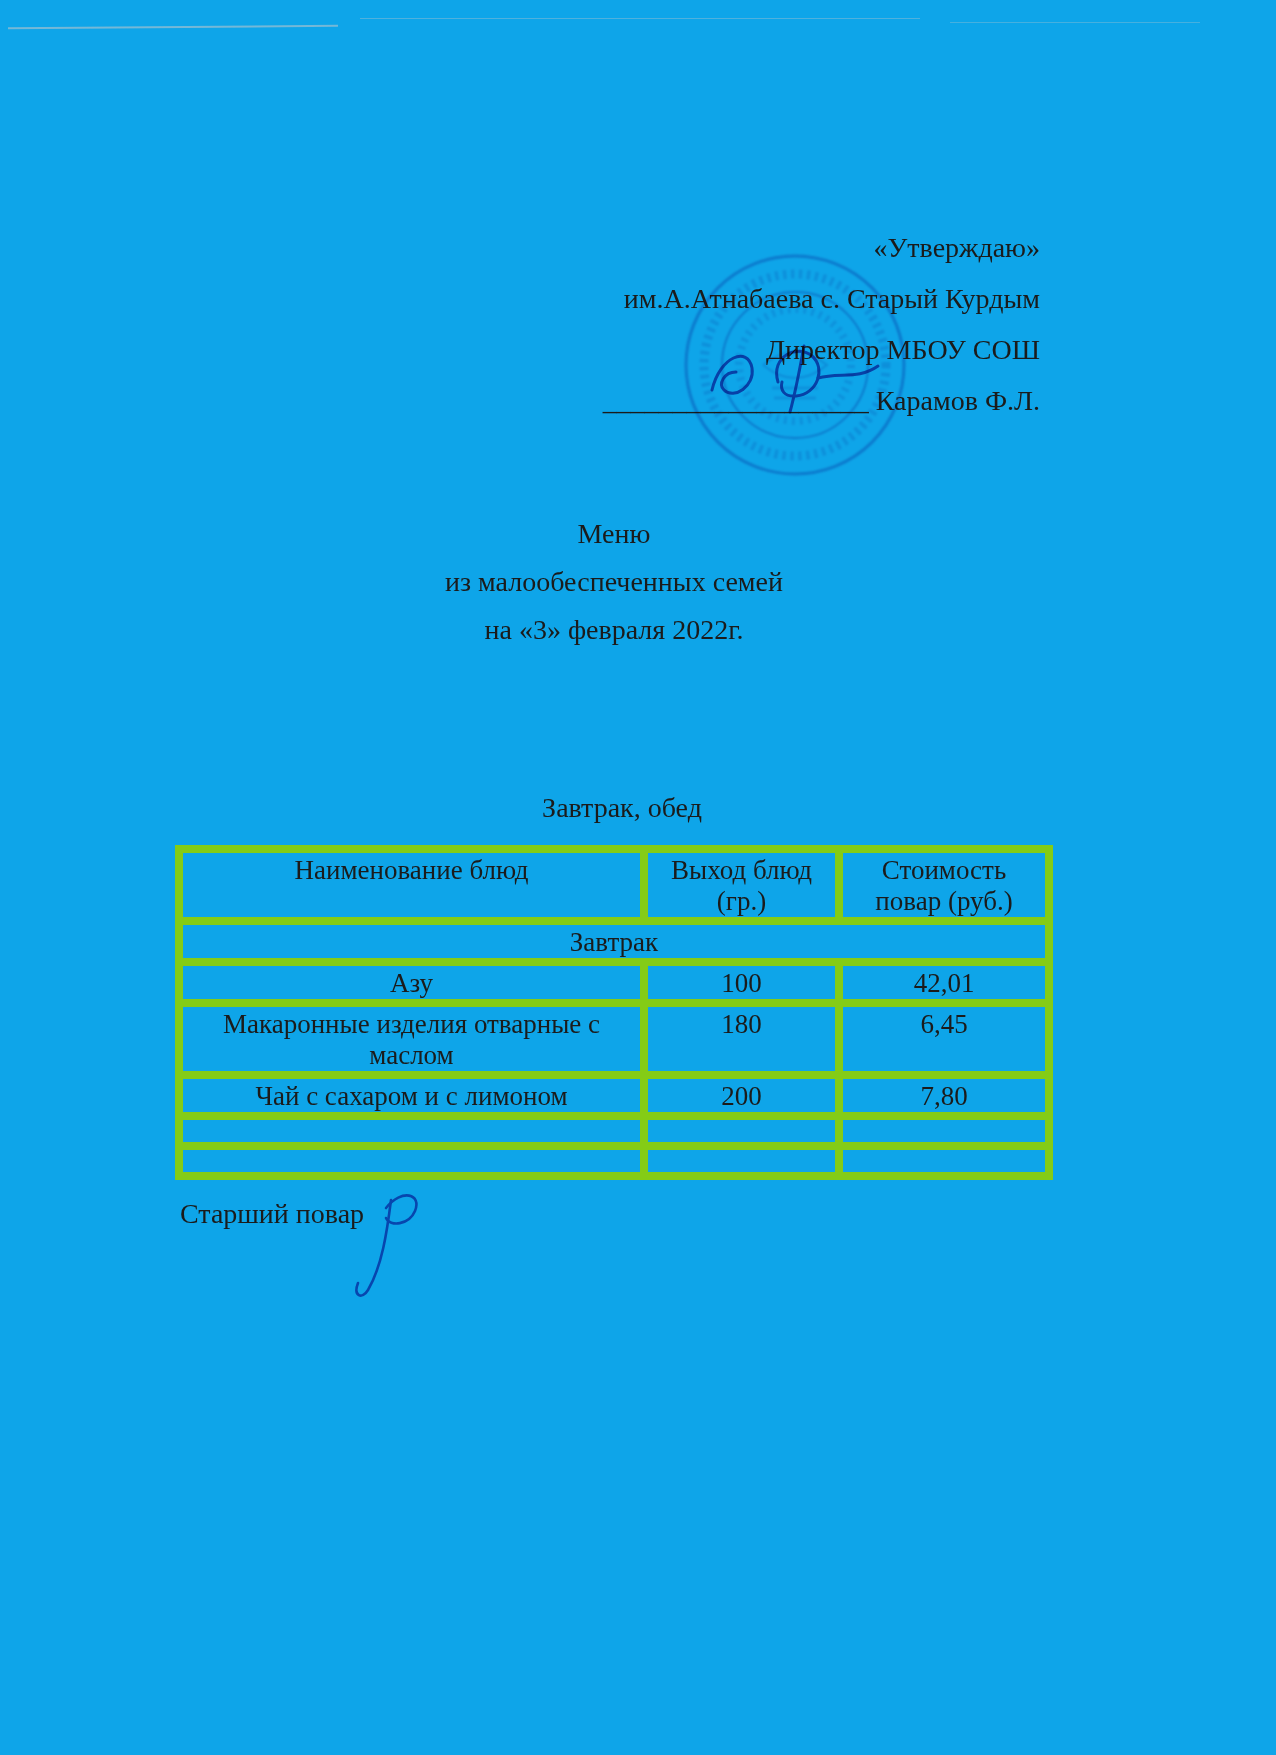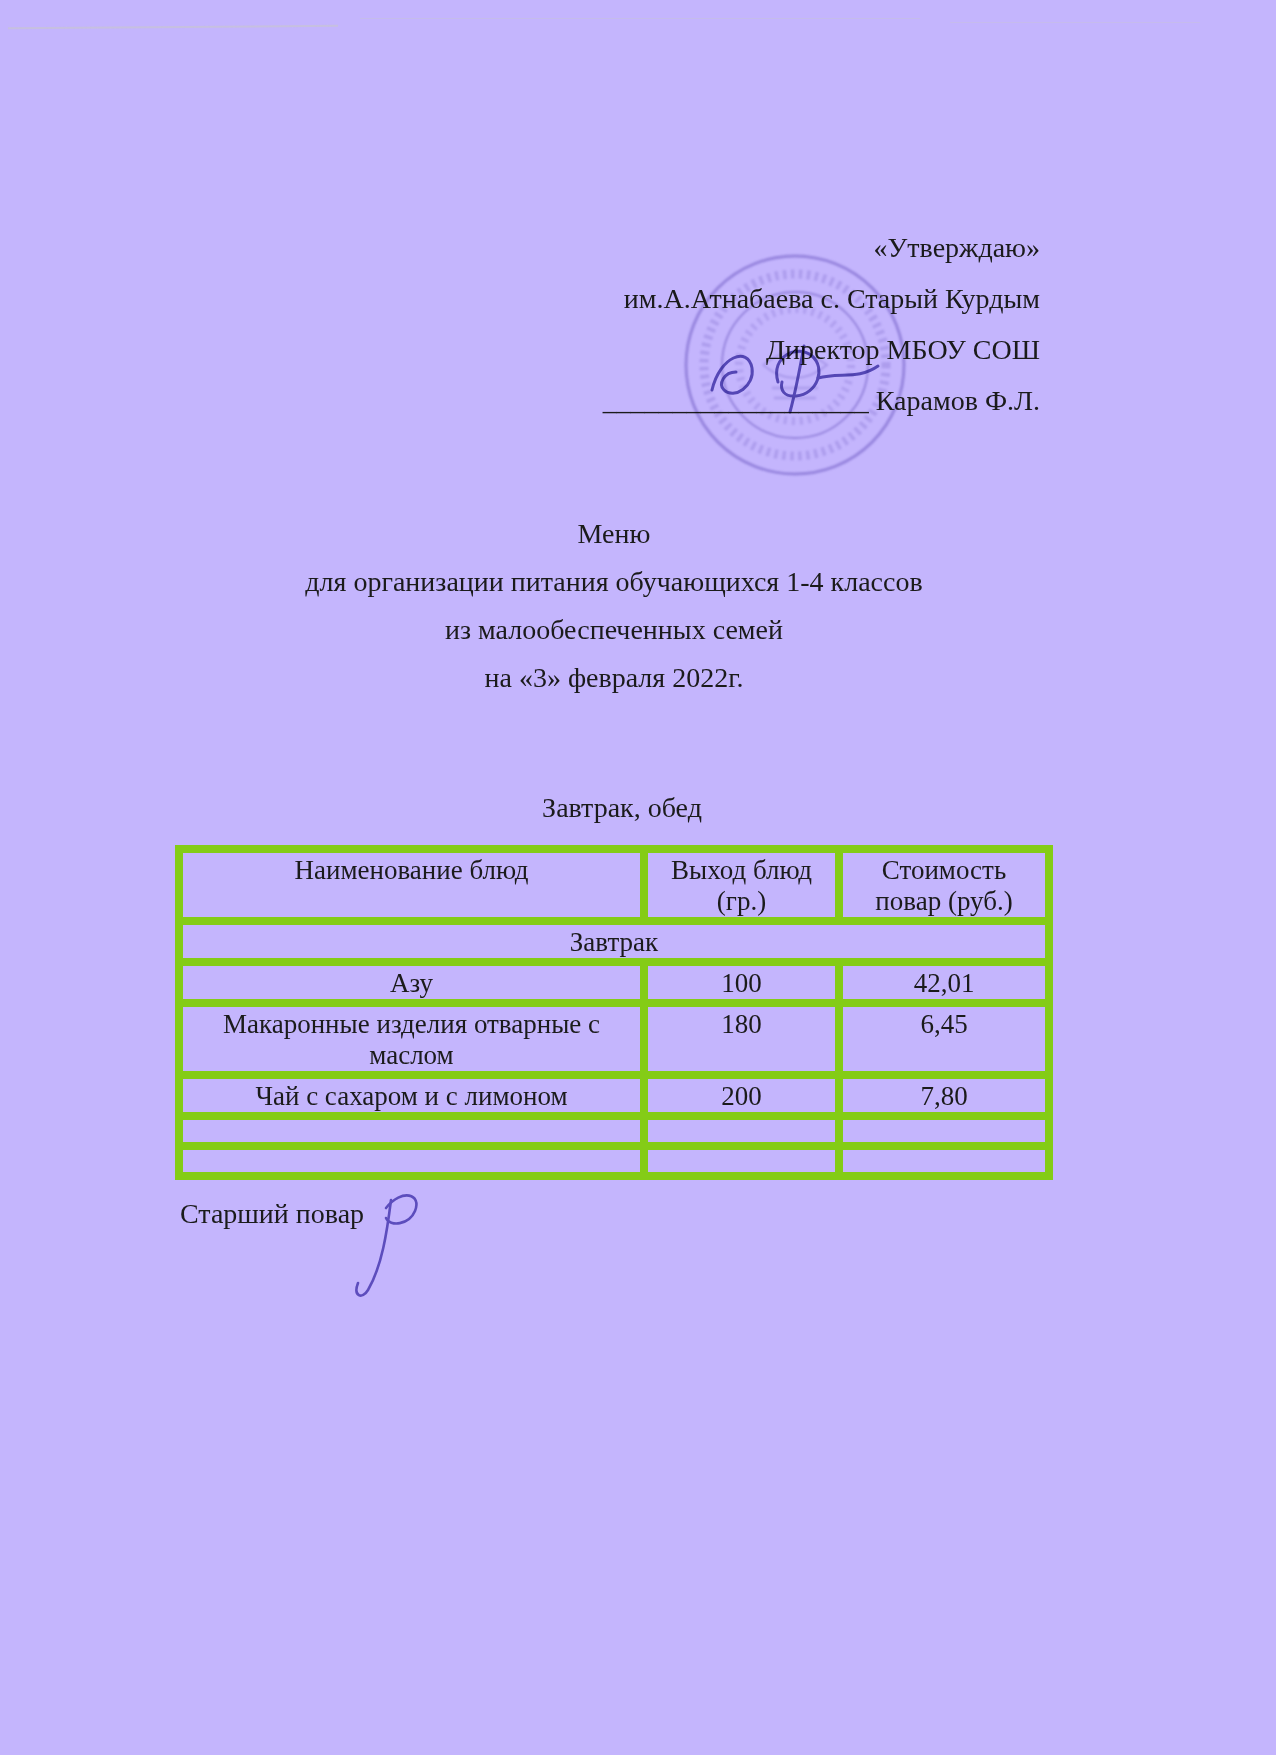--- a/index.html
+++ b/index.html
@@ -1,20 +1,20 @@
 <!DOCTYPE html>
 <html><head>
 <meta charset="utf-8">
 <style>
   html,body { margin:0; padding:0; background:#e8e8e8; }
   .page {
     position:relative;
     width:1276px; height:1755px;
     margin:0 auto;
-    background:#c4b5fd;
+    background:#0ea5e9;
     font-family:"Liberation Serif", serif;
     color:#1b1b1b;
     overflow:hidden;
   }
   
   .artifact { position:absolute; background:#c9c9c9; opacity:.55; }
   .artifact.a1 { left:8px;   top:26px; width:330px; height:2px; transform:rotate(-0.4deg); }
   .artifact.a2 { left:360px; top:18px; width:560px; height:1px; opacity:.35; }
   .artifact.a3 { left:950px; top:22px; width:250px; height:1px; opacity:.3; }
 
@@ -120,21 +120,20 @@
     <g stroke="#5a4fae" stroke-width="3" fill="none" stroke-linecap="round" opacity="0.88">
       <path d="M12 52 C20 18, 48 8, 52 30 C55 48, 34 62, 24 52 C18 46, 24 34, 36 34"></path>
       <path d="M78 44 C70 18, 98 6, 112 18 C126 30, 118 56, 96 58 C84 59, 80 52, 82 44"></path>
       <path d="M104 8 C100 30, 96 52, 90 74"></path>
       <path d="M118 40 C140 34, 158 42, 178 28"></path>
     </g>
   </svg>
 
   <div class="title-block">
     <div>Меню</div>
-    <div>для организации питания обучающихся 1-4 классов</div>
     <div>из малообеспеченных семей</div>
     <div>на «3» февраля 2022г.</div>
   </div>
 
   <div class="table-caption">Завтрак, обед</div>
 
   <table class="menu">
     <colgroup>
       <col class="c-name">
         <col class="c-out">

